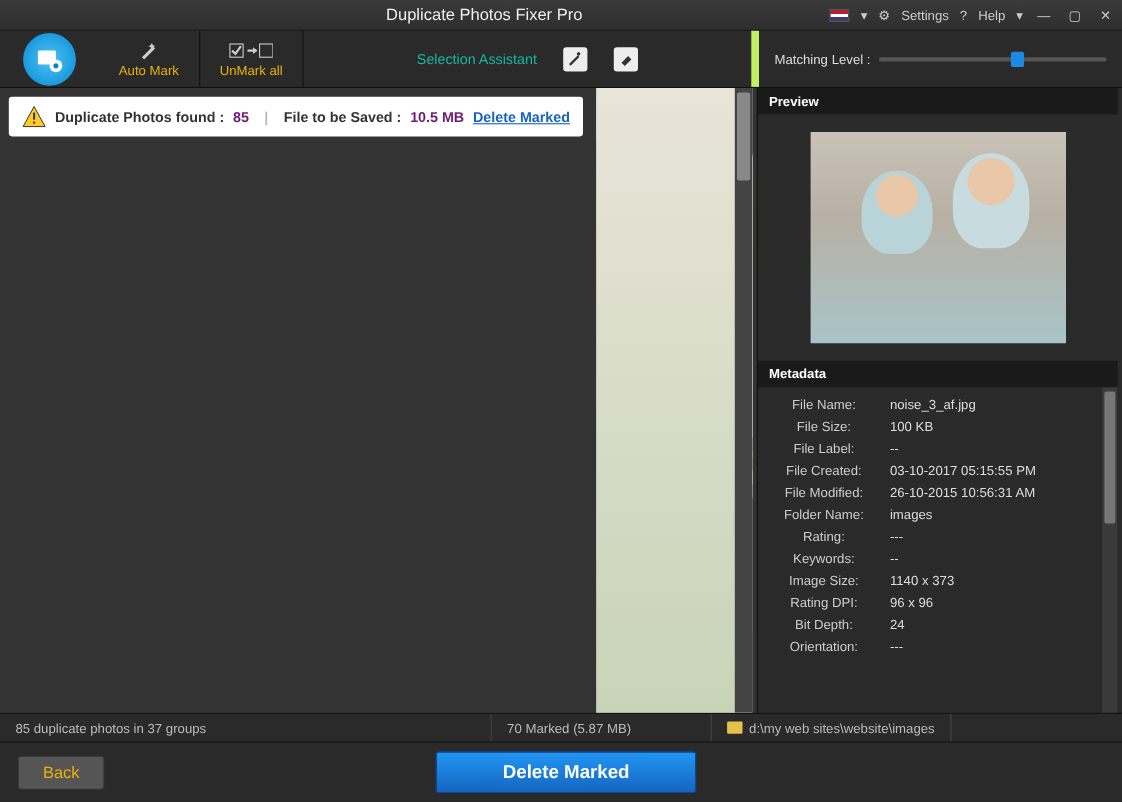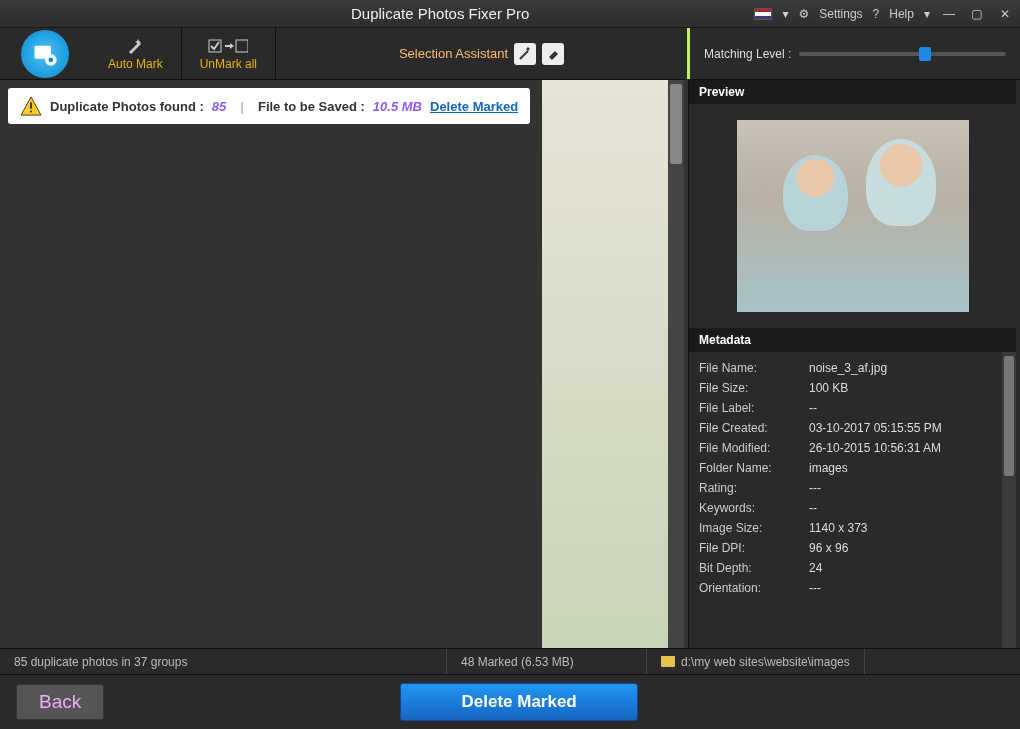--- a/index.html
+++ b/index.html
@@ -9,33 +9,33 @@
 .titlebar .title { flex: 1; text-align: center; font-size: 15px; color: #eee; }
 .titlebar .rightctl { display: flex; gap: 10px; align-items: center; font-size: 12px; color: #ccc; }
 .titlebar .winbtn { width: 18px; height: 16px; display: inline-flex; align-items: center; justify-content: center; cursor: pointer; }
 .flag { width: 18px; height: 12px; background: linear-gradient(#b22234 0 33%,#fff 33% 66%,#3c3b6e 66% 100%); border: 1px solid #555; }
 
 .toolbar { height: 52px; background: #2a2a2a; display: flex; border-bottom: 1px solid #111; }
 .logo { width: 90px; display: flex; align-items: center; justify-content: center; }
 .logo-circle { width: 48px; height: 48px; border-radius: 50%; background: radial-gradient(#4fc3f7,#0288d1); display: flex; align-items: center; justify-content: center; }
 .tbtn { border-right: 1px solid #111; display: flex; flex-direction: column; align-items: center; justify-content: center; padding: 0 18px; font-size: 12px; color: #eab308; cursor: pointer; }
 .tbtn .ico { height: 18px; display: flex; align-items: center; justify-content: center; margin-bottom: 2px; }
-.tcenter { flex: 1; display: flex; align-items: center; justify-content: center; gap: 6px; font-size: 13px; color: #fdba74; border-right: 3px solid #bef264; }
+.tcenter { flex: 1; display: flex; align-items: center; justify-content: center; gap: 24px; font-size: 13px; color: #14b8a6; border-right: 7px solid #bef264; }
 .sqicon { width: 22px; height: 22px; background: #eee; border-radius: 3px; display: inline-flex; align-items: center; justify-content: center; }
 .matchlvl { width: 330px; display: flex; align-items: center; gap: 8px; padding: 0 14px; font-size: 12px; color: #ddd; }
 .slider-track { flex: 1; height: 4px; background: #555; position: relative; border-radius: 2px; }
 .slider-thumb { position: absolute; top: -5px; width: 12px; height: 14px; background: #1e88e5; border-radius: 2px; }
 
 .mainrow { display: flex; height: 568px; }
 .leftpane { width: 688px; background: #333; display: flex; flex-direction: row; }
 .rightpane { width: 328px; background: #2a2a2a; display: flex; flex-direction: column; border-left: 1px solid #111; }
 
 .infobar { margin: 8px; background: #fff; border-radius: 3px; height: 36px; display: flex; align-items: center; padding: 0 12px; color: #333; font-size: 13px; font-weight: 600; gap: 8px; }
 .infobar .warn { width: 22px; height: 20px; }
-.infobar .red { color: #8b5cf6; font-style: italic; }
+.infobar .red { color: #701a75; }
 .infobar .sep { color: #bbb; margin: 0 6px; }
 .infobar .link { margin-left: auto; color: #1565c0; text-decoration: underline; cursor: pointer; }
 
 .scrollarea { flex: 1; overflow: hidden; position: relative; margin: 0 4px; }
 .scrollarea .sb { position: absolute; right: 0; top: 0; width: 16px; height: 100%; background: #444; }
 .scrollarea .sb .thumb { position: absolute; left: 2px; width: 12px; background: #888; border-radius: 2px; }
 .groupcontent { margin-right: 18px; }
 
 .grouphead { background: #7a7a7a; color: #fff; font-size: 14px; font-weight: 600; padding: 6px 12px; display: flex; justify-content: space-between; margin: 4px 0; }
 .thumbgrid { display: flex; gap: 12px; padding: 8px 10px; }
@@ -52,31 +52,31 @@
 .card2 { width: 300px; border: 2px solid #555; background: #f5f5f5; }
 .card2 .img { width: 100%; height: 64px; background: #d7cfc5; overflow: hidden; }
 
 .panhead { background: #1a1a1a; color: #fff; font-size: 12px; font-weight: 600; padding: 5px 10px; }
 .preview-img { margin: 16px auto; width: 232px; height: 192px; background: #d7cfc5; display: block; }
 .metatable { flex: 1; overflow: hidden; position: relative; }
 .metatable .sb { position: absolute; right: 0; top: 0; width: 14px; height: 100%; background: #3a3a3a; }
 .metatable .sb .thumb { position: absolute; left: 2px; top: 4px; width: 10px; height: 120px; background: #777; border-radius: 2px; }
 .metarows { padding: 6px 18px 6px 10px; font-size: 12px; }
 .metarows .row { display: flex; padding: 3px 0; }
-.metarows .k { width: 100px; text-align: left; color: #ccc; margin-right: 10px; }
+.metarows .k { width: 100px; text-align: center; color: #ccc; margin-right: 10px; }
 .metarows .v { color: #ddd; }
 
 .statusbar { height: 26px; background: #2a2a2a; border-top: 1px solid #111; display: flex; align-items: center; font-size: 12px; color: #bbb; }
 .statusbar .cell { padding: 0 14px; border-right: 1px solid #444; height: 100%; display: flex; align-items: center; gap: 6px; }
 .statusbar .cell.c1 { width: 447px; }
 .statusbar .cell.c2 { width: 200px; }
 .folder-icon { width: 14px; height: 11px; background: #e6c14c; border-radius: 1px; display: inline-block; }
 
 .bottombar { height: 55px; background: #2a2a2a; display: flex; align-items: center; padding: 0 16px; border-top: 1px solid #111; }
-.btn-back { background: #555; color: #f0abfc; border: 1px solid #333; border-radius: 3px; padding: 6px 22px; font-size: 19px; cursor: pointer; }
+.btn-back { background: #555; color: #eab308; border: 1px solid #333; border-radius: 3px; padding: 6px 22px; font-size: 15px; cursor: pointer; }
 .btn-del { margin: 0 auto; background: linear-gradient(#2196f3,#1565c0); color: #fff; border: 1px solid #0d47a1; border-radius: 3px; padding: 8px 60px; font-size: 17px; font-weight: 600; cursor: pointer; }
 
 
 .photo-couple { position: absolute; inset: 0; background: linear-gradient(180deg,#c9c2b6 0%,#b8b0a4 40%,#a8c4c8 100%); }
 .photo-couple::before { content:""; position:absolute; left:20%; top:18%; width:28%; height:40%; background:radial-gradient(circle at 50% 30%,#e8c8a8 30%,transparent 31%), #b8d4d8; border-radius:50% 50% 40% 40%; }
 .photo-couple::after { content:""; position:absolute; right:14%; top:10%; width:30%; height:45%; background:radial-gradient(circle at 50% 30%,#e8c8a8 30%,transparent 31%), #c8dce0; border-radius:50% 50% 40% 40%; }
 .photo-family { position: absolute; inset: 0; background: linear-gradient(180deg,#e8e4d8 0%,#c8d4b8 100%); }
 </style>
 </head>
 <body>
@@ -255,42 +255,42 @@
           </div>
           <div class="row">
             <div class="k">Keywords:</div>
             <div class="v">--</div>
           </div>
           <div class="row">
             <div class="k">Image Size:</div>
             <div class="v">1140 x 373</div>
           </div>
           <div class="row">
-            <div class="k">File DPI:</div>
+            <div class="k">Rating DPI:</div>
             <div class="v">96 x 96</div>
           </div>
           <div class="row">
             <div class="k">Bit Depth:</div>
             <div class="v">24</div>
           </div>
           <div class="row">
             <div class="k">Orientation:</div>
             <div class="v">---</div>
           </div>
         </div>
       <div class="sb">
           <div class="thumb"></div>
         </div>
     </div>
   </div>
 </div>
 
 <div class="statusbar">
   <div class="cell c1">85 duplicate photos in 37 groups</div>
-  <div class="cell c2">48 Marked (6.53 MB)</div>
+  <div class="cell c2">70 Marked (5.87 MB)</div>
   <div class="cell">
     <span class="folder-icon"></span>
     <span>d:\my web sites\website\images</span>
   </div>
 </div>
 
 <div class="bottombar">
   <button class="btn-back">Back</button>
   <button class="btn-del">Delete Marked</button>
   <span style="width:70px"></span>

